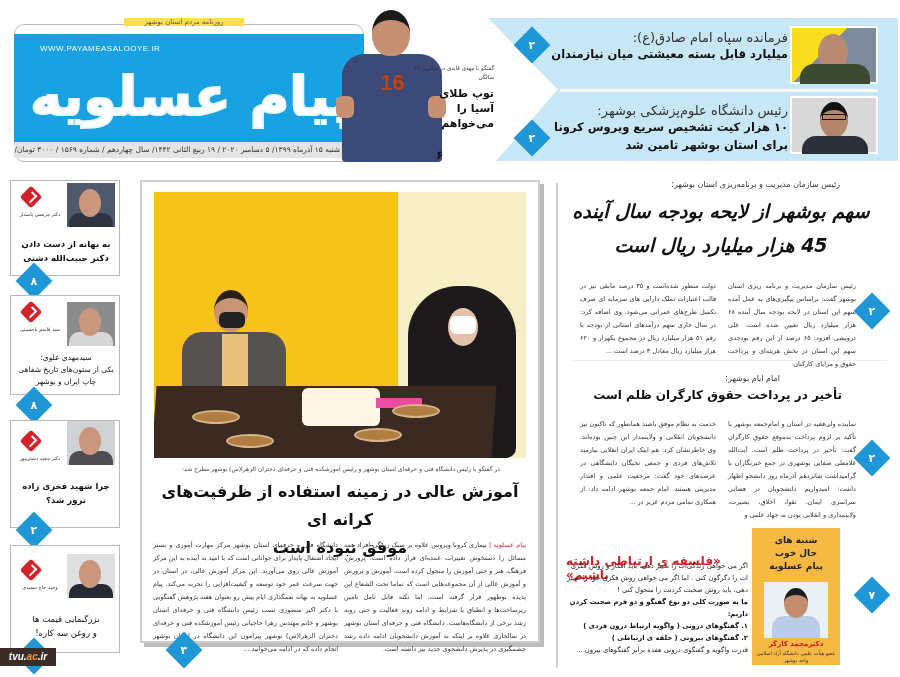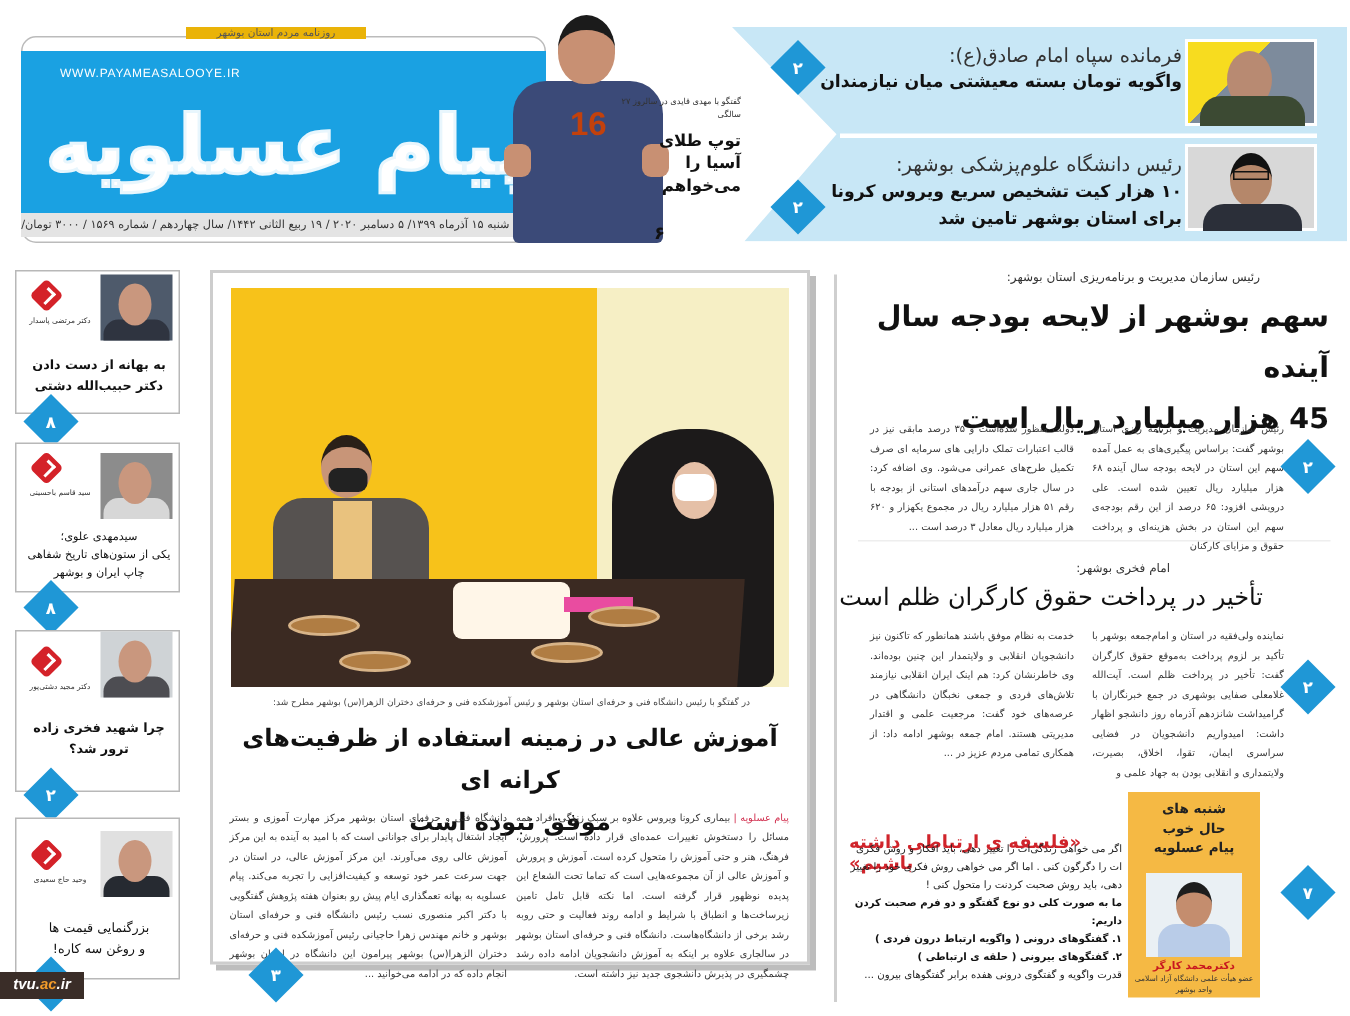--- a/index.html
+++ b/index.html
@@ -8,21 +8,21 @@
   .rtl { direction: rtl; }
   .abs { position: absolute; }
 
   
   .diamond { position: absolute; width: 26px; height: 26px; background: #1f97d6; transform: rotate(45deg); display:flex; align-items:center; justify-content:center; }
   .diamond span { transform: rotate(-45deg); color: #fff; font-size: 11px; font-weight: bold; font-family: "DejaVu Sans", sans-serif; }
 
   
   .masthead { left: 14px; top: 16px; width: 350px; height: 148px; }
   .masthead .frame { position:absolute; left:0; top:8px; width:350px; height:138px; border:1px solid #bbb; border-radius: 10px; }
-  .masthead .tagline { position:absolute; left:110px; top:2px; width:120px; text-align:center; font-size:7px; color:#555; background:#eab308; }
+  .masthead .tagline { position:absolute; left:110px; top:2px; width:120px; text-align:center; font-size:7px; color:#555; background:#fde047; }
   .masthead .logo-box { position:absolute; left:0; top:18px; width:350px; height:108px; background:#1aa1e2; }
   .masthead .url { position:absolute; left:26px; top:10px; font-size:8px; color:#fff; letter-spacing:0.5px; font-family:"Liberation Sans", sans-serif; }
   .masthead .logo-text { position:absolute; left:12px; top:20px; width:330px; height:84px; display:flex; align-items:center; justify-content:center; font-size:54px; font-weight:bold; color:#fff; -webkit-text-stroke: 2px #e8f6fd; letter-spacing:-2px; }
   .masthead .dateline { position:absolute; left:0; top:126px; width:330px; height:16px; background:#e4e4e4; font-size:7.5px; color:#333; line-height:16px; padding-right:4px; white-space:nowrap; overflow:hidden; }
 
   
   .player { left: 334px; top: 8px; width: 115px; height: 155px; }
   .player .head { position:absolute; left:38px; top:2px; width:38px; height:46px; background:#c89073; border-radius: 50% 50% 45% 45%; border-top: 10px solid #1b1b1b; }
   .player .body { position:absolute; left:8px; top:46px; width:100px; height:108px; background:#3b4a78; border-radius: 22px 22px 4px 4px; }
   .player .num { position:absolute; left:46px; top:62px; color:#c2410c; font-weight:bold; font-size:22px; font-family:"Liberation Sans", sans-serif; }
@@ -39,28 +39,28 @@
   .topbox { left: 488px; top: 18px; width: 410px; height: 143px; background: #c8e7f6; clip-path: polygon(0 0, 100% 0, 100% 100%, 2% 100%, 17% 50%); }
   .topbox .divider { position:absolute; left:72px; right:20px; top:71px; height:3px; background:#fff; }
   .news { position:absolute; right:12px; width:330px; }
   .news .kicker { font-size:13px; color:#333; }
   .news .title { font-size:11.5px; font-weight:bold; line-height:18px; color:#111; }
   .thumb { position:absolute; right:0px; width:88px; height:58px; border:2px solid #fff; }
 
   
   .main-story { left: 556px; top: 178px; width: 344px; height: 180px; }
   .main-story .kicker { position:absolute; right:60px; top:2px; font-size:8px; color:#333; }
-  .main-story .h1 { position:absolute; right:14px; top:16px; width:330px; text-align:right; font-size:19px; font-weight:bold; line-height:34px; }
+  .main-story .h1 { position:absolute; right:14px; top:16px; width:330px; text-align:center; font-size:19px; font-weight:bold; line-height:34px;font-style:italic; }
   .col { position:absolute; font-size:6.5px; line-height:13px; color:#333; text-align:justify; }
   .vrule { position:absolute; left:556px; top:183px; width:2px; height:485px; background:#cfcfcf; }
 
   
   .second-story { left: 556px; top: 360px; width: 344px; height: 160px; }
   .second-story .kicker { position:absolute; right:120px; top:14px; font-size:8px; color:#333; }
-  .second-story .h2 { position:absolute; right:58px; top:28px; font-size:16px; font-weight:normal; }
+  .second-story .h2 { position:absolute; right:58px; top:28px; font-size:12px; font-weight:bold; }
 
   
   .philo-title { left: 566px; top: 536px; width: 180px; text-align:left; font-size:12px; font-weight:bold; color:#d0242b;margin-top:18px; }
   .philo-body { left: 563px; top: 560px; width: 185px; font-size:6.8px; line-height:12px; color:#222; text-align:right; }
   .philo-body .b { font-weight:bold; color:#111; }
   .yellow-card { left: 752px; top: 528px; width: 88px; height: 137px; background: #f5b944; }
   .yellow-card .t { position:absolute; left:0; top:6px; width:88px; text-align:center; font-size:9px; font-weight:bold; line-height:13px; color:#222; }
   .yellow-card .photo { position:absolute; left:12px; top:54px; width:64px; height:56px; background:#eaf0f4; overflow:hidden; }
   .yellow-card .photo .face { position:absolute; left:20px; top:6px; width:24px; height:30px; background:#c48d6e; border-radius:50%; border-top:7px solid #1d1d1d; }
   .yellow-card .photo .suit { position:absolute; left:8px; top:34px; width:48px; height:24px; background:#b9cce8; border-radius:12px 12px 0 0; }
@@ -135,21 +135,21 @@
 
 <div class="diamond" style="left:519px;top:32px;">
     <span>۲</span>
   </div>
 <div class="diamond" style="left:519px;top:125px;">
     <span>۲</span>
   </div>
 
 <div class="news rtl" style="top:30px;right:112px;">
   <div class="kicker">فرمانده سپاه امام صادق(ع):</div>
-  <div class="title">واگویه تومان بسته معیشتی میان نیازمندان</div>
+  <div class="title">میلیارد قابل بسته معیشتی میان نیازمندان</div>
 </div>
 <div class="thumb" style="top:26px;right:22px;background:linear-gradient(135deg,#f7dc1f 0 40%,#7d8b9c 40%);">
   <div style="position:absolute;left:26px;top:6px;width:30px;height:38px;background:#b88a72;border-radius:50%;"></div>
   <div style="position:absolute;left:8px;top:36px;width:70px;height:20px;background:#3c4a33;border-radius:14px 14px 0 0;"></div>
 </div>
 
 <div class="news rtl" style="top:103px;right:112px;">
   <div class="kicker">رئیس دانشگاه علوم‌پزشکی بوشهر:</div>
   <div class="title">۱۰ هزار کیت تشخیص سریع ویروس کرونا</div>
   <div class="title">برای استان بوشهر تامین شد</div>
@@ -169,21 +169,21 @@
   </div>
   <div class="col" style="right:44px;top:102px;width:128px;">رئیس سازمان مدیریت و برنامه ریزی استان بوشهر گفت: براساس پیگیری‌های به عمل آمده سهم این استان در لایحه بودجه سال آینده ۶۸ هزار میلیارد ریال تعیین شده است. علی درویشی افزود: ۶۵ درصد از این رقم بودجه‌ی سهم این استان در بخش هزینه‌ای و پرداخت حقوق و مزایای کارکنان</div>
   <div class="col" style="right:184px;top:102px;width:136px;">دولت منظور شده‌است و ۳۵ درصد مابقی نیز در قالب اعتبارات تملک دارایی های سرمایه ای صرف تکمیل طرح‌های عمرانی می‌شود. وی اضافه کرد: در سال جاری سهم درآمدهای استانی از بودجه با رقم ۵۱ هزار میلیارد ریال در مجموع یکهزار و ۶۲۰ هزار میلیارد ریال معادل ۳ درصد است ...</div>
 </div>
 <div class="diamond" style="left:859px;top:298px;">
     <span>۲</span>
   </div>
 <div class="abs" style="left:572px;top:360px;width:315px;height:1px;background:#eee;"></div>
 
 <div class="abs second-story rtl">
-  <div class="kicker">امام فخری بوشهر:</div>
+  <div class="kicker">امام ایام بوشهر:</div>
   <div class="h2">تأخیر در پرداخت حقوق کارگران ظلم است</div>
   <div class="col" style="right:44px;top:58px;width:128px;">نماینده ولی‌فقیه در استان و امام‌جمعه بوشهر با تأکید بر لزوم پرداخت به‌موقع حقوق کارگران گفت: تأخیر در پرداخت ظلم است. آیت‌الله غلامعلی صفایی بوشهری در جمع خبرنگاران با گرامیداشت شانزدهم آذرماه روز دانشجو اظهار داشت: امیدواریم دانشجویان در فضایی سراسری ایمان، تقوا، اخلاق، بصیرت، ولایتمداری و انقلابی بودن به جهاد علمی و</div>
   <div class="col" style="right:184px;top:58px;width:136px;">خدمت به نظام موفق باشند همانطور که تاکنون نیز دانشجویان انقلابی و ولایتمدار این چنین بوده‌اند. وی خاطرنشان کرد: هم اینک ایران انقلابی نیازمند تلاش‌های فردی و جمعی نخبگان دانشگاهی در عرصه‌های خود گفت: مرجعیت علمی و اقتدار مدیریتی هستند. امام جمعه بوشهر ادامه داد: از همکاری تمامی مردم عزیز در ...</div>
 </div>
 <div class="diamond" style="left:859px;top:445px;">
     <span>۲</span>
   </div>
 
 <div class="abs philo-title rtl">«فلسفه ی ارتباطی داشته باشیم»</div>
 <div class="abs philo-body rtl">

